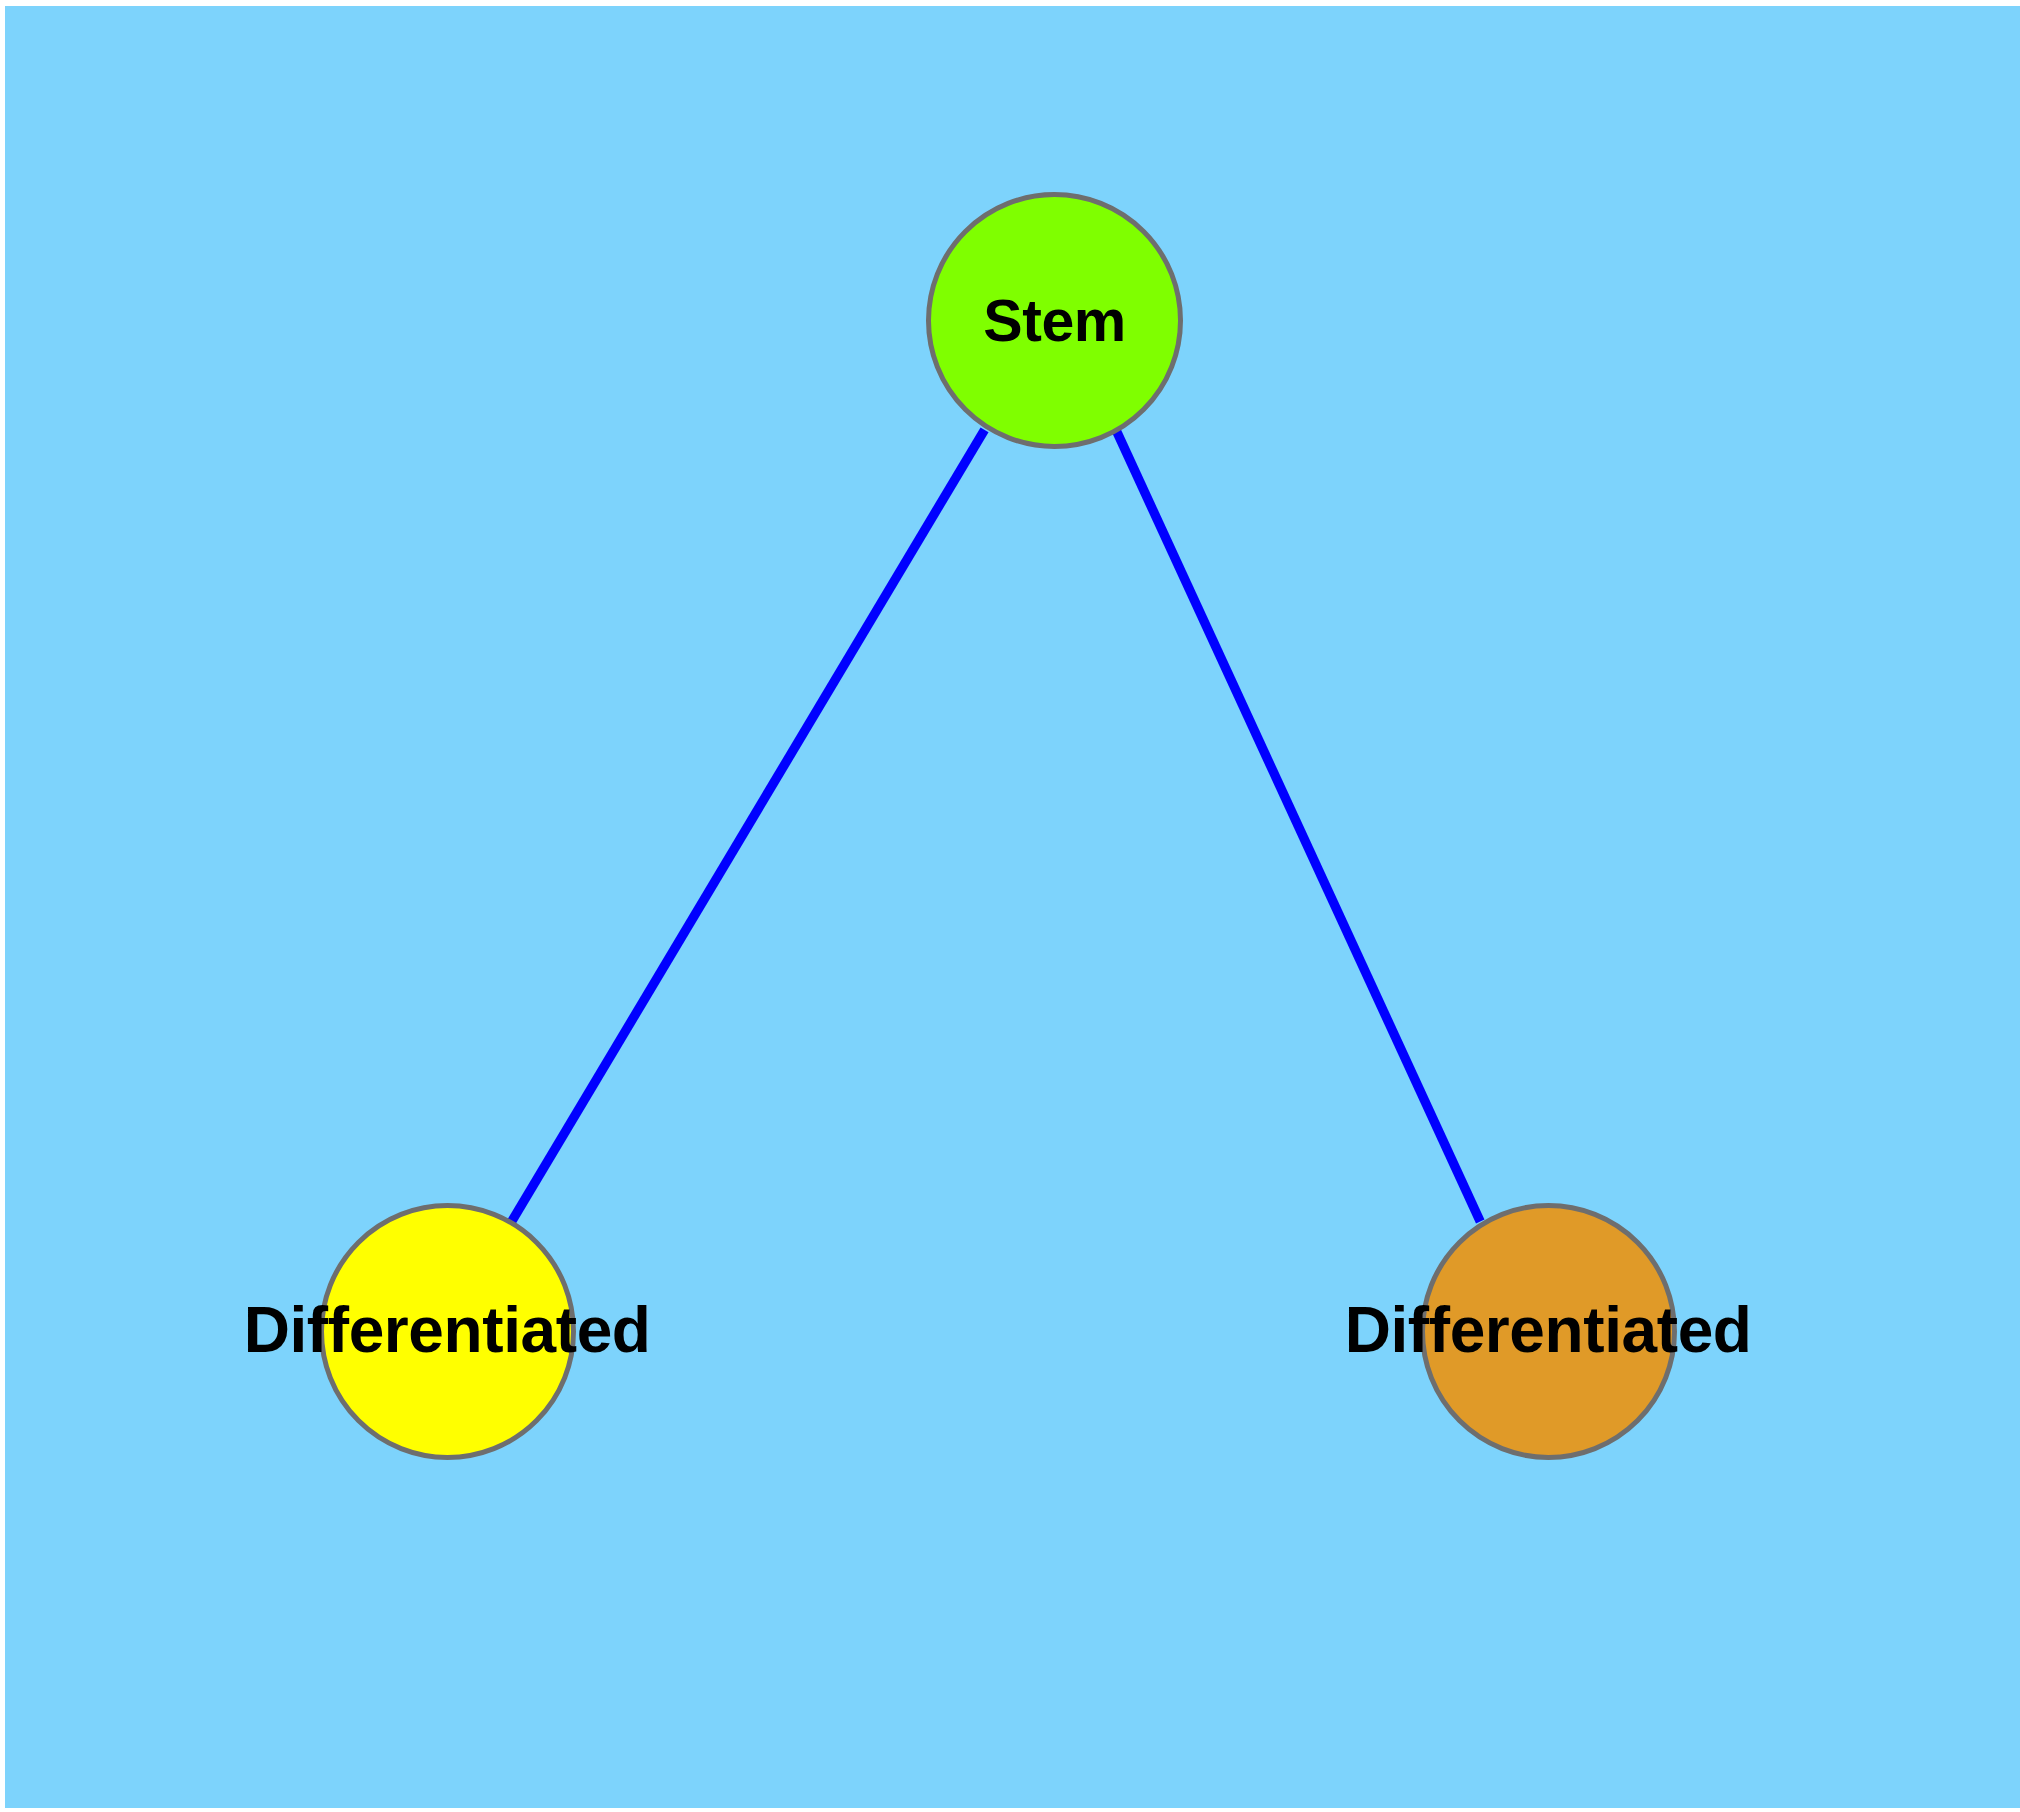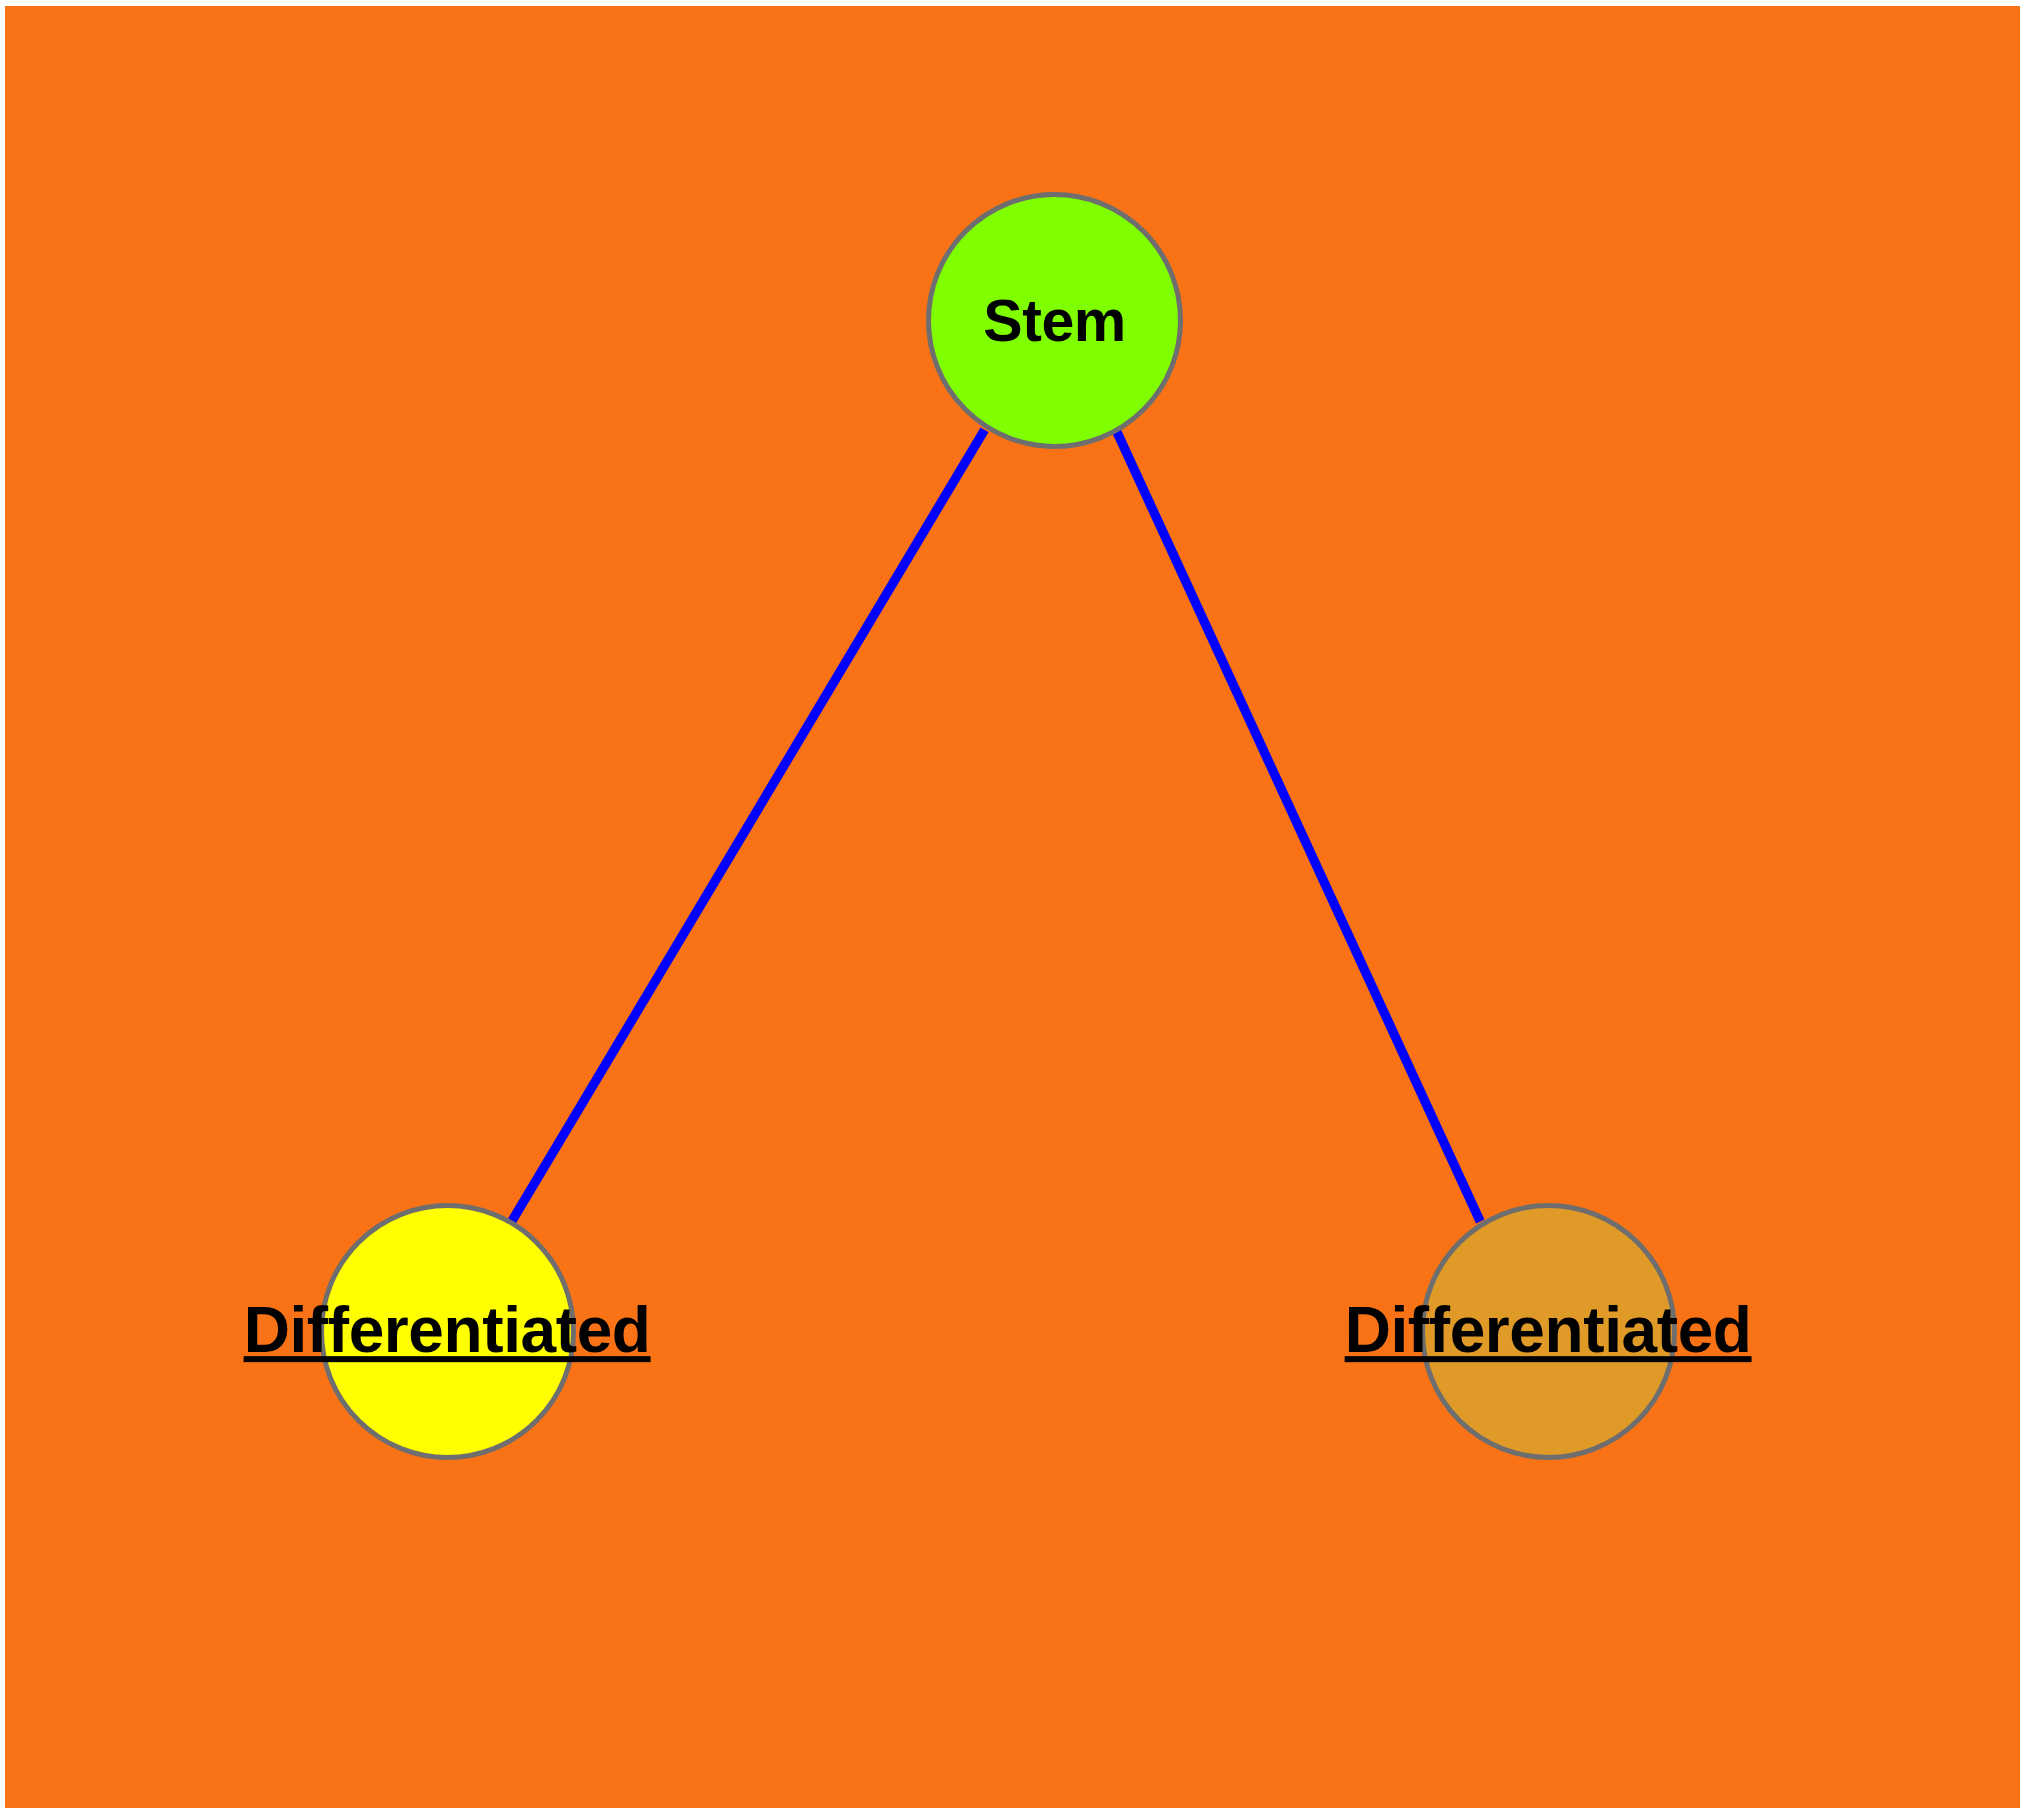--- a/index.html
+++ b/index.html
@@ -22,21 +22,21 @@
     height: 1812px;
     background: #ffffff;
   }
 
   #graph-plot {
     position: absolute;
     left: 5.1px;
     top: 6px;
     width: 2015px;
     height: 1802px;
-    background: #f97316;
+    background: #7dd3fc;
     overflow: visible;
   }
 
   #edge-layer {
     position: absolute;
     left: 0;
     top: 0;
     width: 2015px;
     height: 1802px;
     overflow: visible;
@@ -102,21 +102,20 @@
     z-index: 9;
     white-space: nowrap;
     text-align: left;
     color: #000000;
     font-family: "Liberation Sans", sans-serif;
     font-weight: bold;
     font-size: 64px;
     line-height: 1.12;
     transform: translate(-50%, -50%);
     letter-spacing: -0.4px;
-    text-decoration: underline;
   }
   .node-label-overlay .lbl-line { display: block; }
 
   #label-diff-a { left: 442px; top: 1325px; }
   #label-diff-b { left: 1543px; top: 1325px; }
 </style>
 </head>
 <body>
 
 <div id="graph-canvas">

